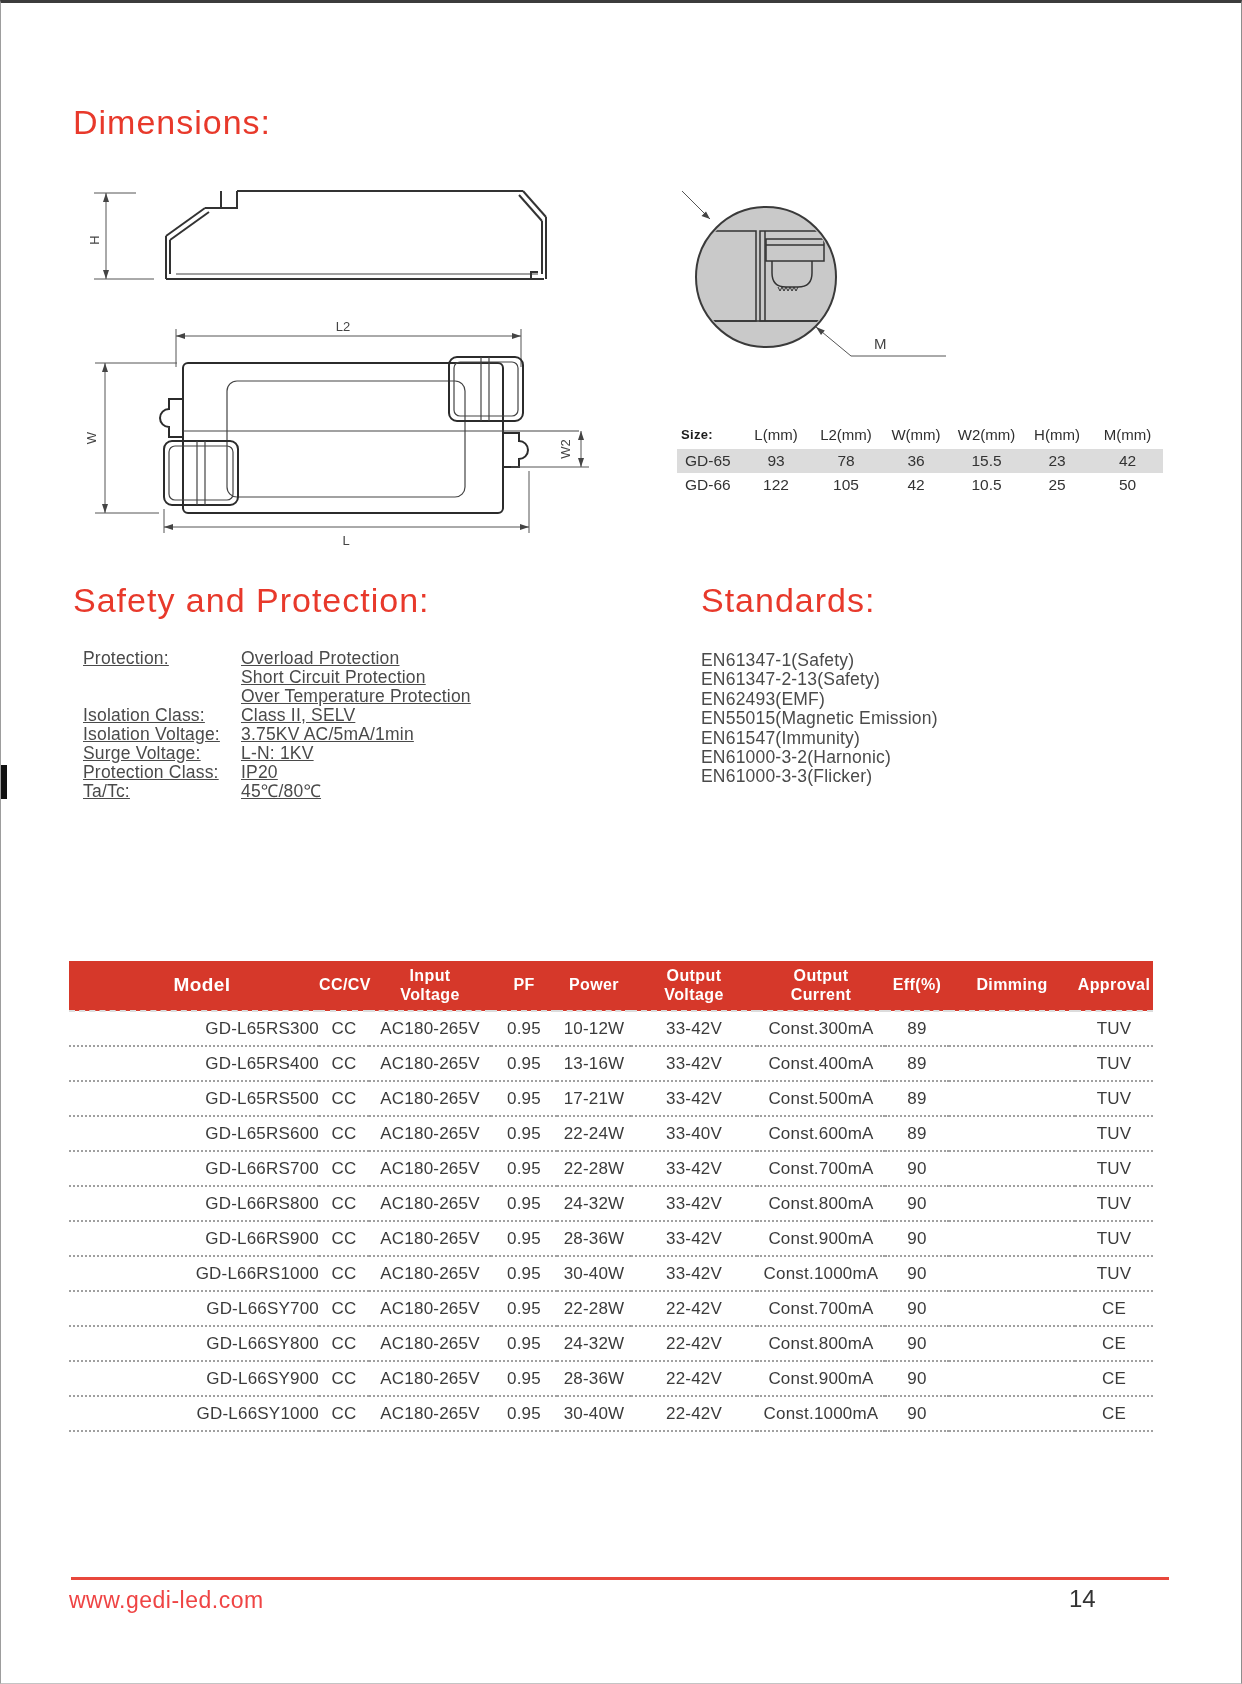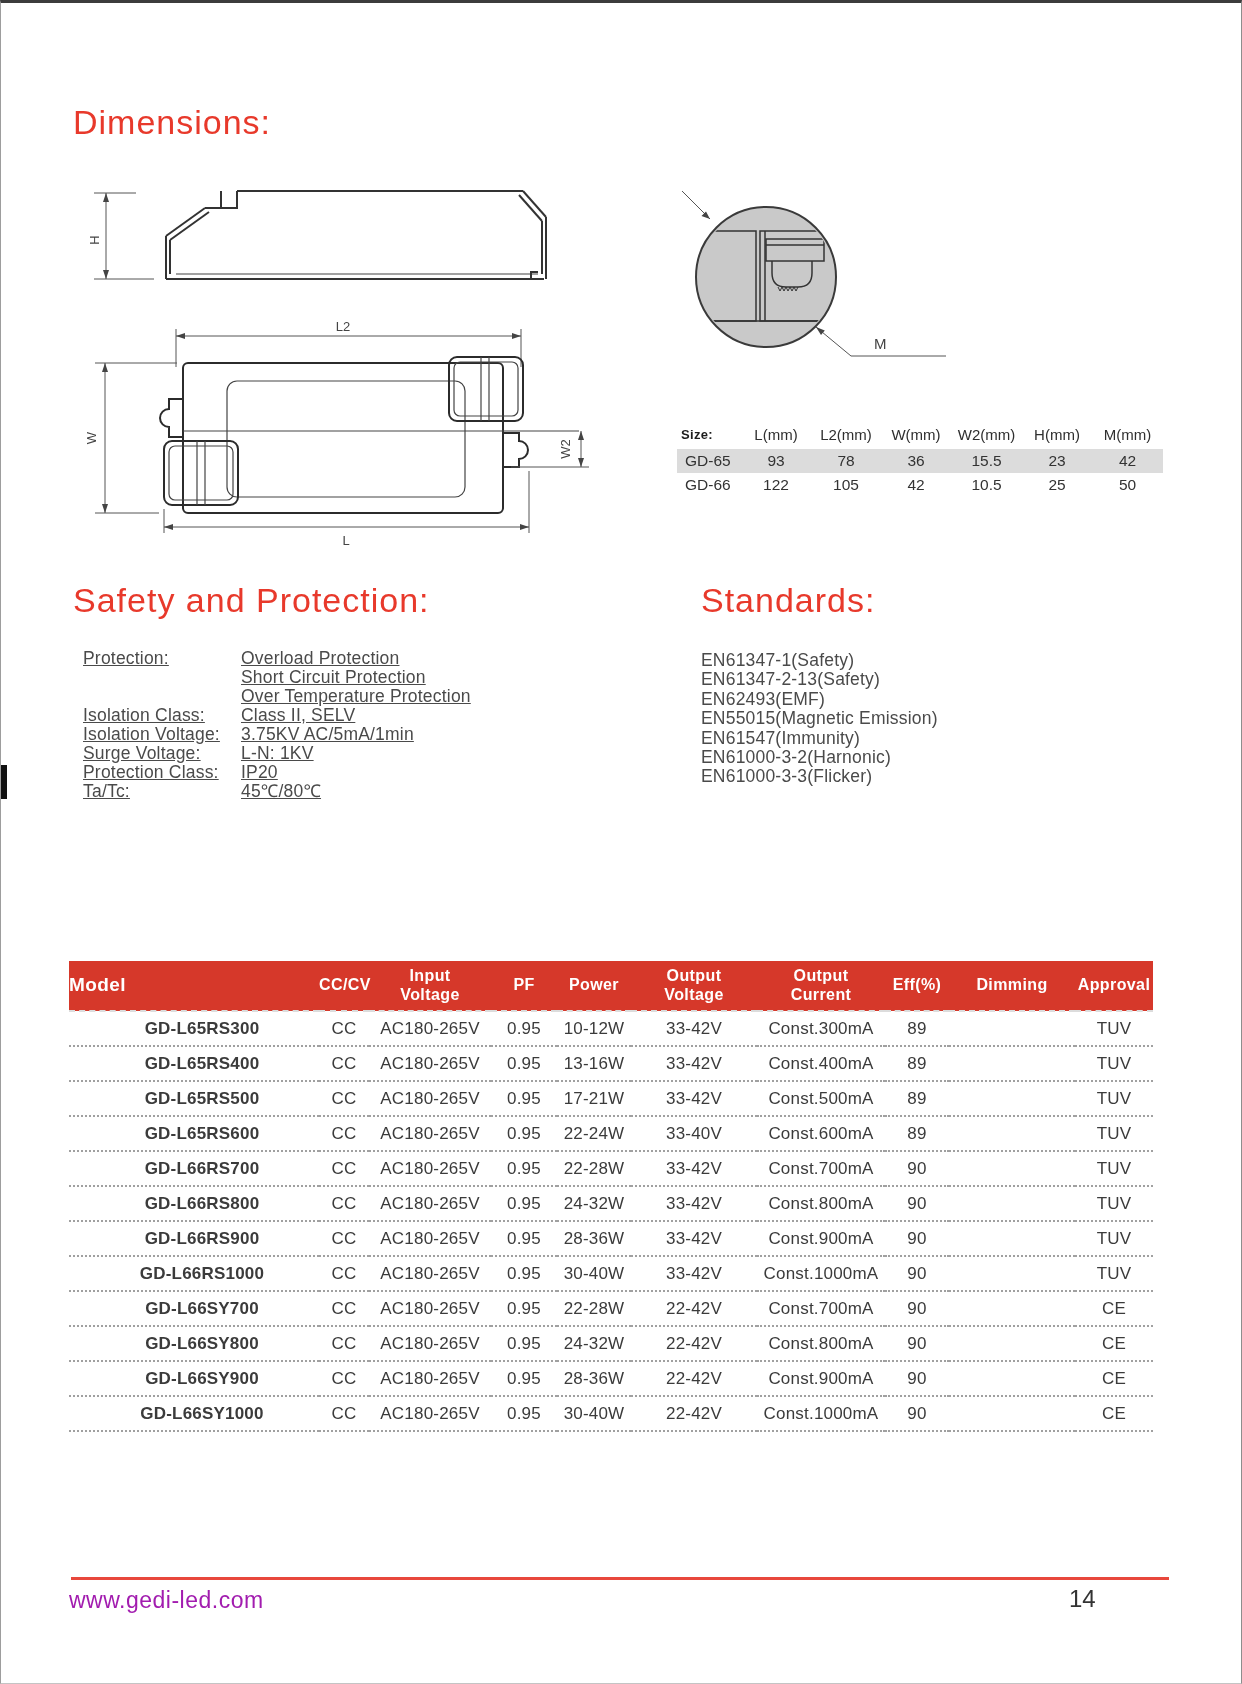--- a/index.html
+++ b/index.html
@@ -44,30 +44,30 @@
   table.spec { width:100%; border-collapse:collapse; table-layout:fixed; }
   table.spec col.w1{width:250px} table.spec col.w2{width:50px} table.spec col.w3{width:122px}
   table.spec col.w4{width:66px}  table.spec col.w5{width:74px} table.spec col.w6{width:126px}
   table.spec col.w7{width:128px} table.spec col.w8{width:64px} table.spec col.w9{width:126px}
   table.spec col.w10{width:78px}
   table.spec thead th {
     background:var(--table-header-bg,#d6382a); color:#fff; font-weight:bold; font-size:16px;
     height:50px; vertical-align:middle; text-align:center; line-height:1.18; letter-spacing:0.4px;
     border-bottom:2px dashed #dcdcdc;
   }
-  table.spec thead th.c-model { text-align:left; padding-left:0; font-size:19px; }
+  table.spec thead th.c-model { text-align:center; padding-left:16px; font-size:19px; }
   table.spec tbody td {
     height:35px; font-size:17px; color:#3b3b3b; text-align:center;
     border-bottom:2px dotted #a0a0a0; letter-spacing:0.2px; white-space:nowrap;
   }
-  table.spec tbody td.c-model { text-align:center; padding-left:16px;font-weight:bold; }
+  table.spec tbody td.c-model { text-align:right; padding-left:16px; }
 
   
   .footer-line { left:70px; top:1574px; width:1098px; height:3px; background:var(--footer-line,#e8473c); }
-  .website { left:68px; top:1584px; font-size:23px; color:#a21caf; letter-spacing:0.5px; }
+  .website { left:68px; top:1584px; font-size:23px; color:#ef4444; letter-spacing:0.5px; }
   .page-number { left:1068px; top:1582px; width:100px; text-align:left; font-size:24px; color:#333; }
 
   .edge-tab { left:0; top:762px; width:6px; height:34px; background:#111; }
 </style>
 </head>
 <body>
 
 <div class="page">
 
   <div class="abs edge-tab"></div>

